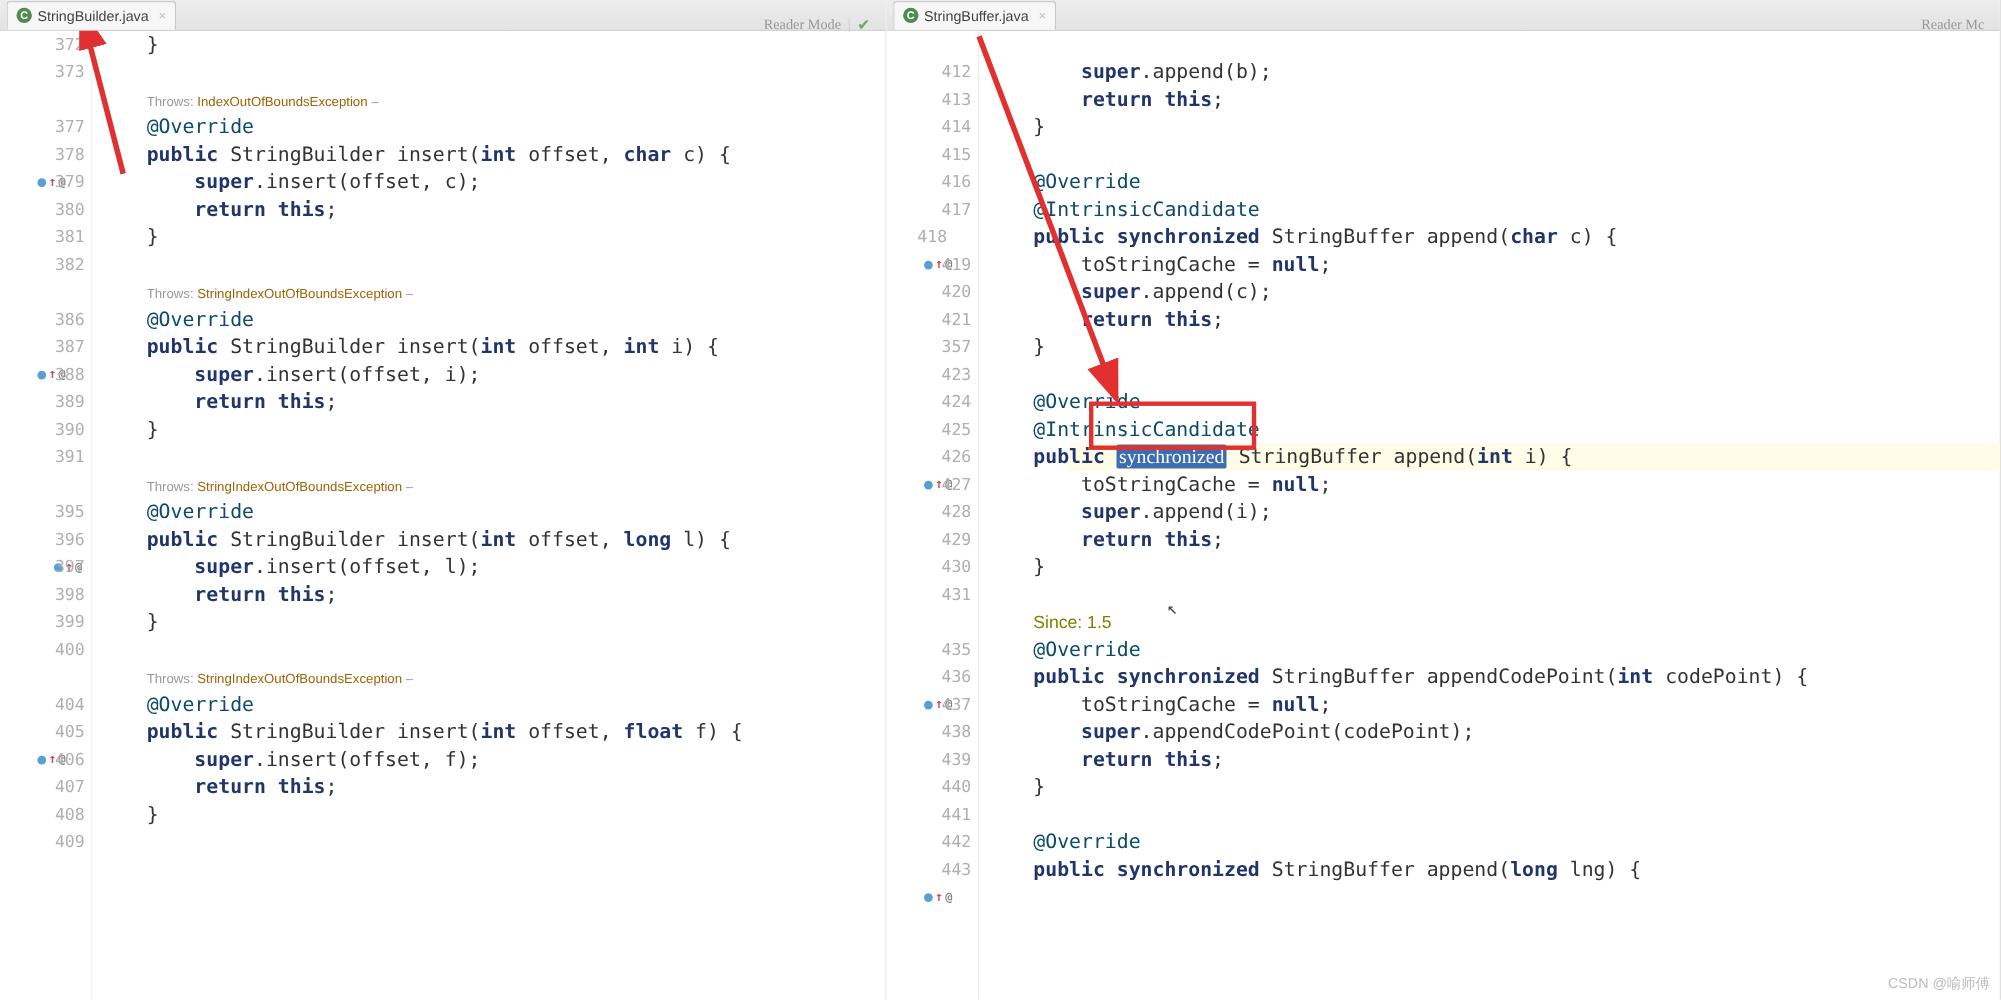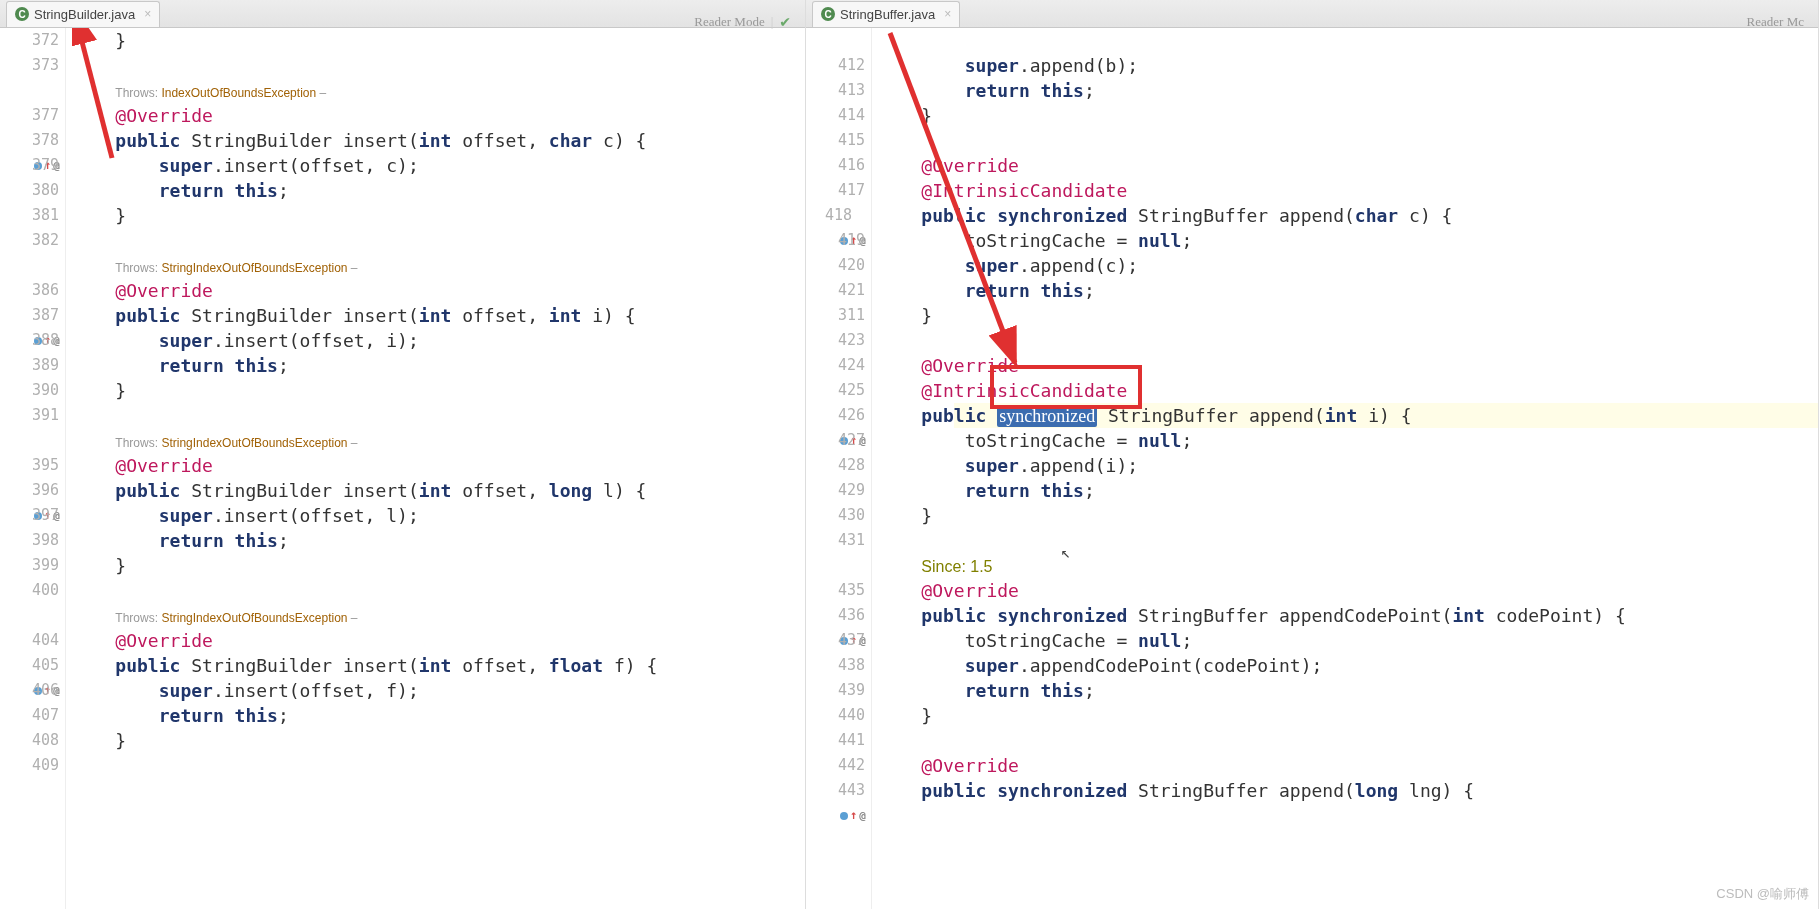--- a/index.html
+++ b/index.html
@@ -54,21 +54,21 @@
     color: #fff; font-size: 10px; font-weight: bold;
     font-family: Arial;
   }
   .tab .close { color: #bbb; font-size: 12px; cursor: pointer; margin-left: 4px;}
   .editor {
     display: flex;
     height: calc(100% - 28px);
     position: relative;
   }
   .gutter {
-    width: 66px;
+    width: 84px;
     background: #ffffff;
     border-right: 1px solid #eee;
     color: #b0b0b0;
     text-align: right;
     position: relative;
   }
   .code {
     flex: 1;
     white-space: pre;
     position: relative;
@@ -86,21 +86,21 @@
     left: 34px;
     font-size: 11px;
     display: flex;
     gap: 2px;
     align-items: center;
     height: 25px;
   }
   .mk-circle { width:8px;height:8px;border-radius:50%;background:#5a9fd4;display:inline-block;}
   .mk-up { color:#d64a4a; font-weight:bold; font-size:12px;}
   .mk-at { color:#888; font-weight:bold;}
-  .ann { color:#be185d; font-style: normal; }
+  .ann { color:#0c4a6e; font-style: normal; }
   .kw { color:#20366b; font-weight: bold; }
   .hint { color:#999; font-family:"Segoe UI",Arial; font-size:12px;}
   .hint a { color:#a16207; text-decoration:none;}
   .since { color:#808000; font-family:"Segoe UI",Arial; font-size:16px;}
   .reader {
     position: absolute;
     top: 14px;
     right: 14px;
     color: #999;
     font-family: Liberation Serif, serif;
@@ -188,21 +188,21 @@
             <span class="mk-circle"></span>
             <span class="mk-up">↑</span>
             <span class="mk-at">@</span>
           </span></div>
         <div class="line num">388</div>
         <div class="line num">389</div>
         <div class="line num">390</div>
         <div class="line num">391</div>
         <div class="line num"></div>
         <div class="line num">395</div>
-        <div class="line num" style="position: relative;">396<span class="marker">
+        <div class="line num" style="position: relative; margin-left: 15px;">396<span class="marker">
             <span class="mk-circle"></span>
             <span class="mk-up">↑</span>
             <span class="mk-at">@</span>
           </span></div>
         <div class="line num">397</div>
         <div class="line num">398</div>
         <div class="line num">399</div>
         <div class="line num">400</div>
         <div class="line num"></div>
         <div class="line num">404</div>
@@ -241,21 +241,21 @@
         <div class="line num">416</div>
         <div class="line num">417</div>
         <div class="line num" style="position: relative; text-align: center;">418<span class="marker">
             <span class="mk-circle"></span>
             <span class="mk-up">↑</span>
             <span class="mk-at">@</span>
           </span></div>
         <div class="line num">419</div>
         <div class="line num">420</div>
         <div class="line num">421</div>
-        <div class="line num">311</div>
+        <div class="line num">357</div>
         <div class="line num">423</div>
         <div class="line num">424</div>
         <div class="line num">425</div>
         <div class="line num" style="position: relative;">426<span class="marker">
             <span class="mk-circle"></span>
             <span class="mk-up">↑</span>
             <span class="mk-at">@</span>
           </span></div>
         <div class="line num">427</div>
         <div class="line num">428</div>

